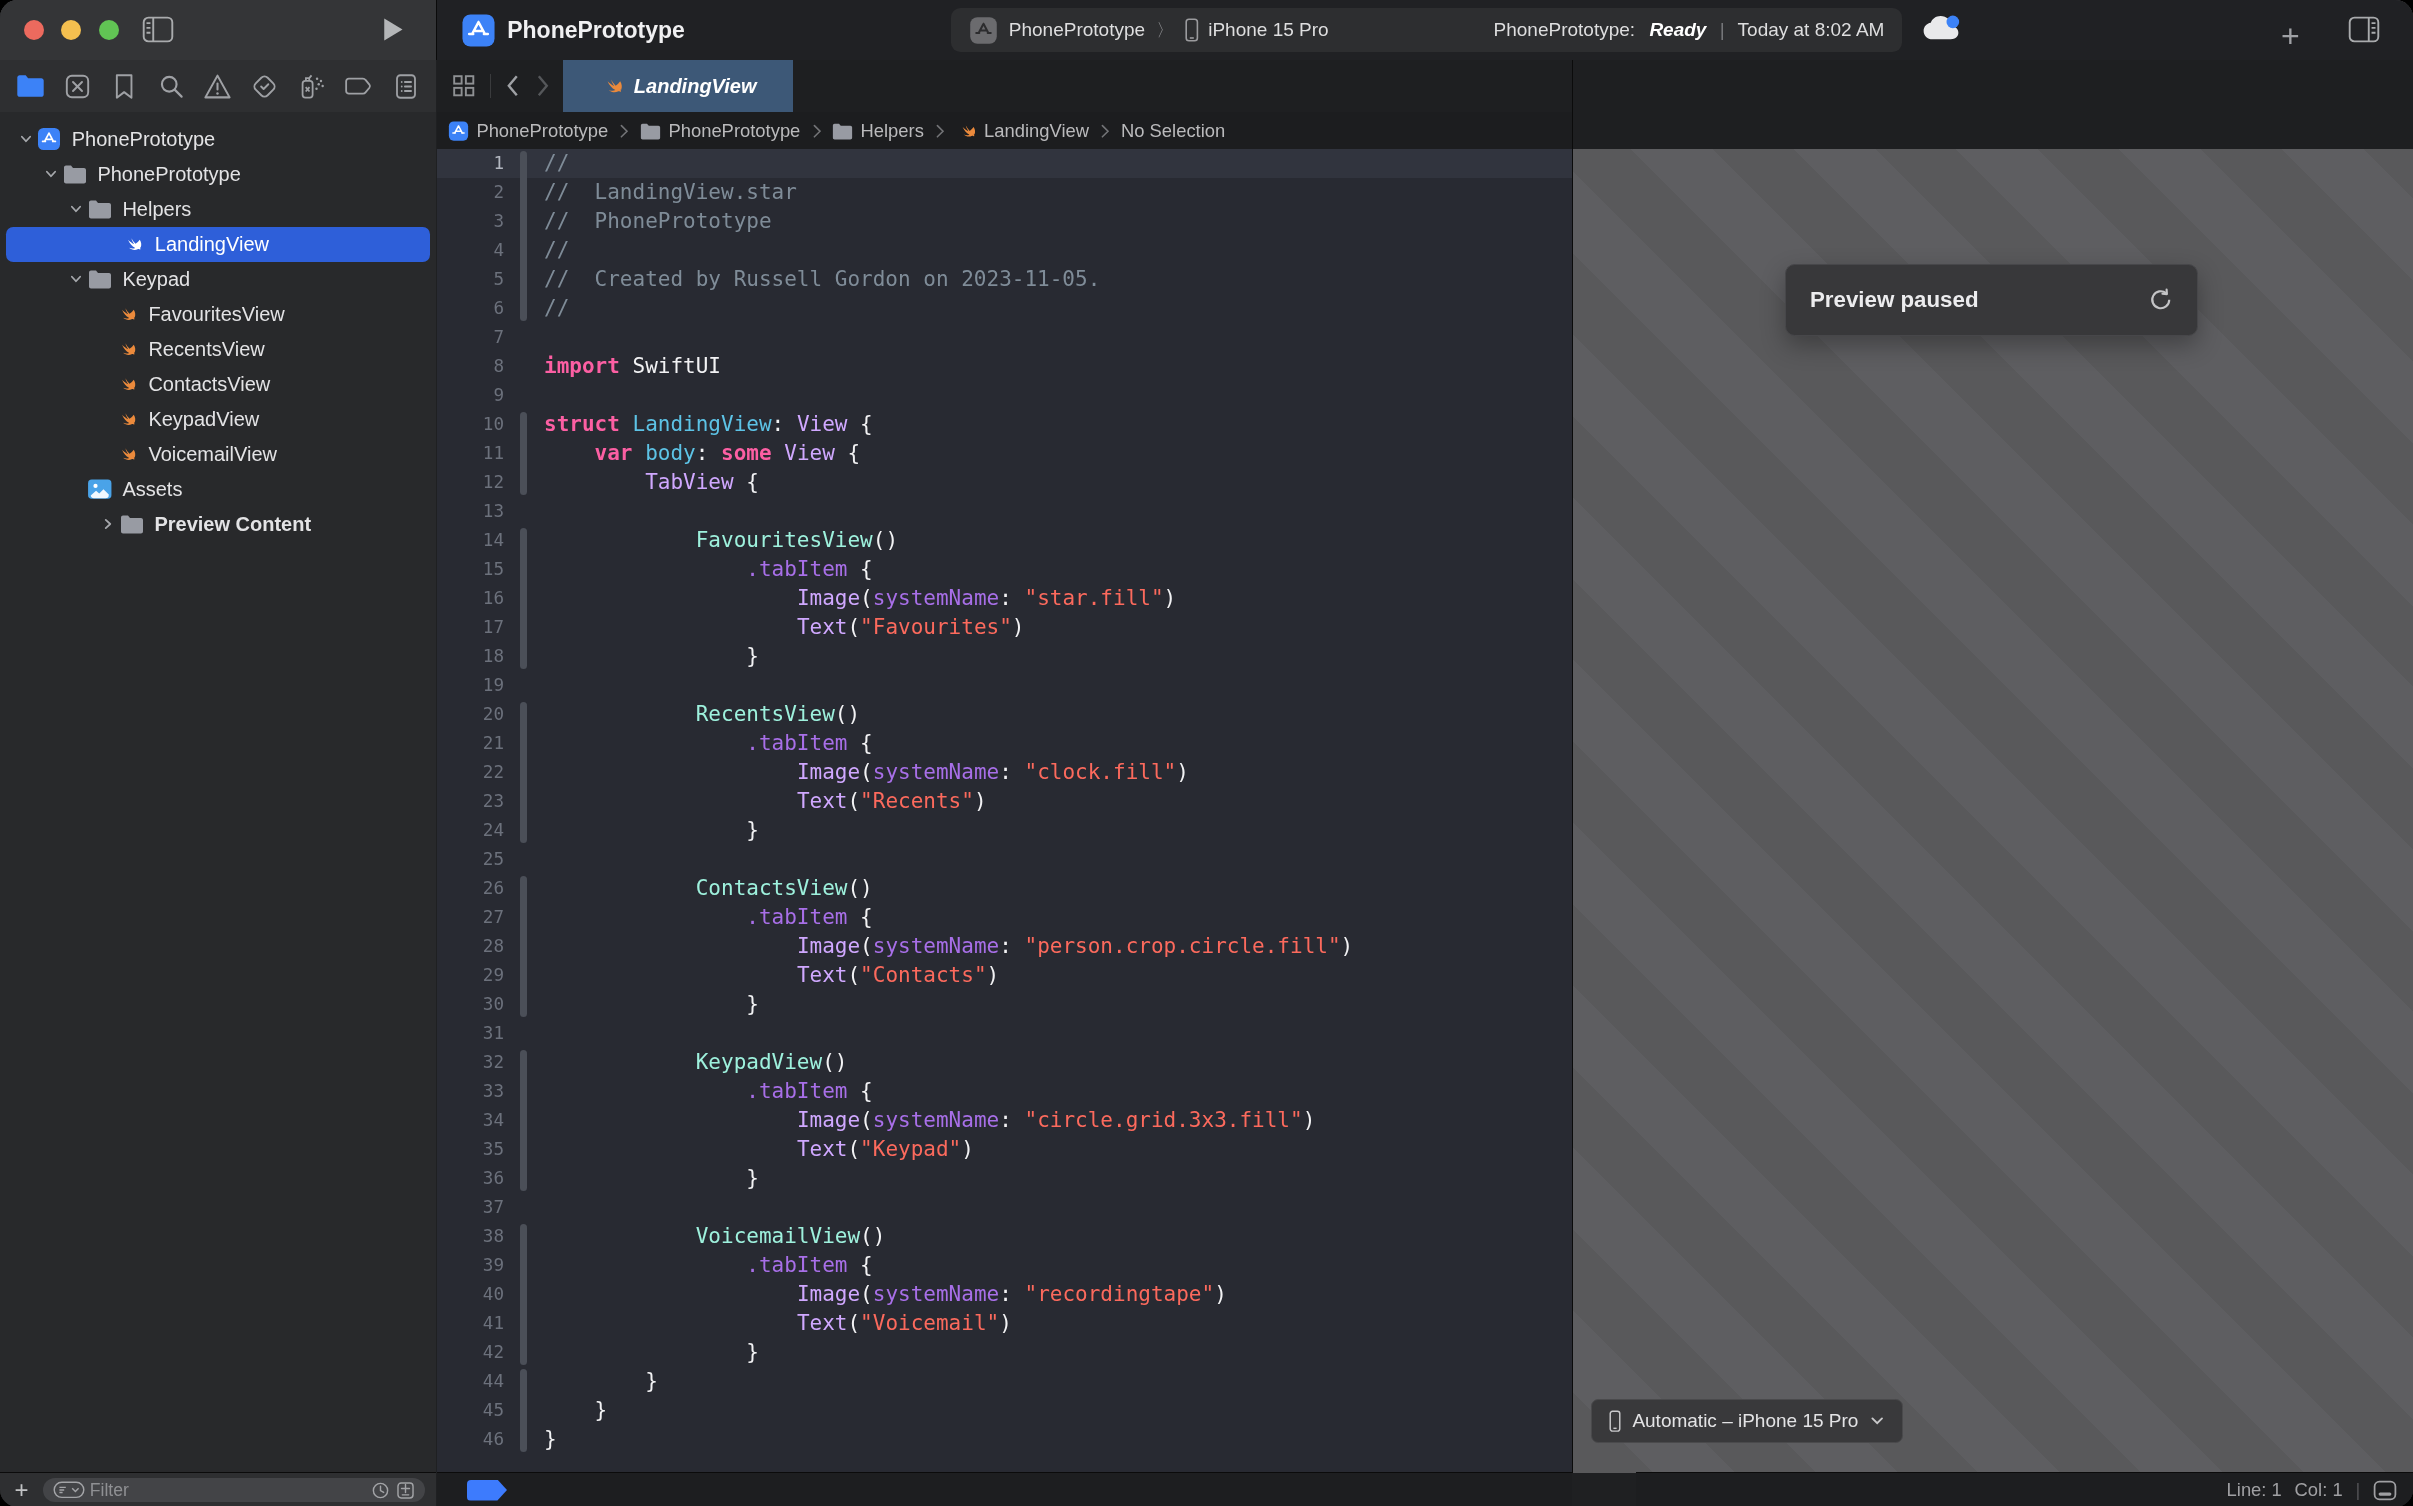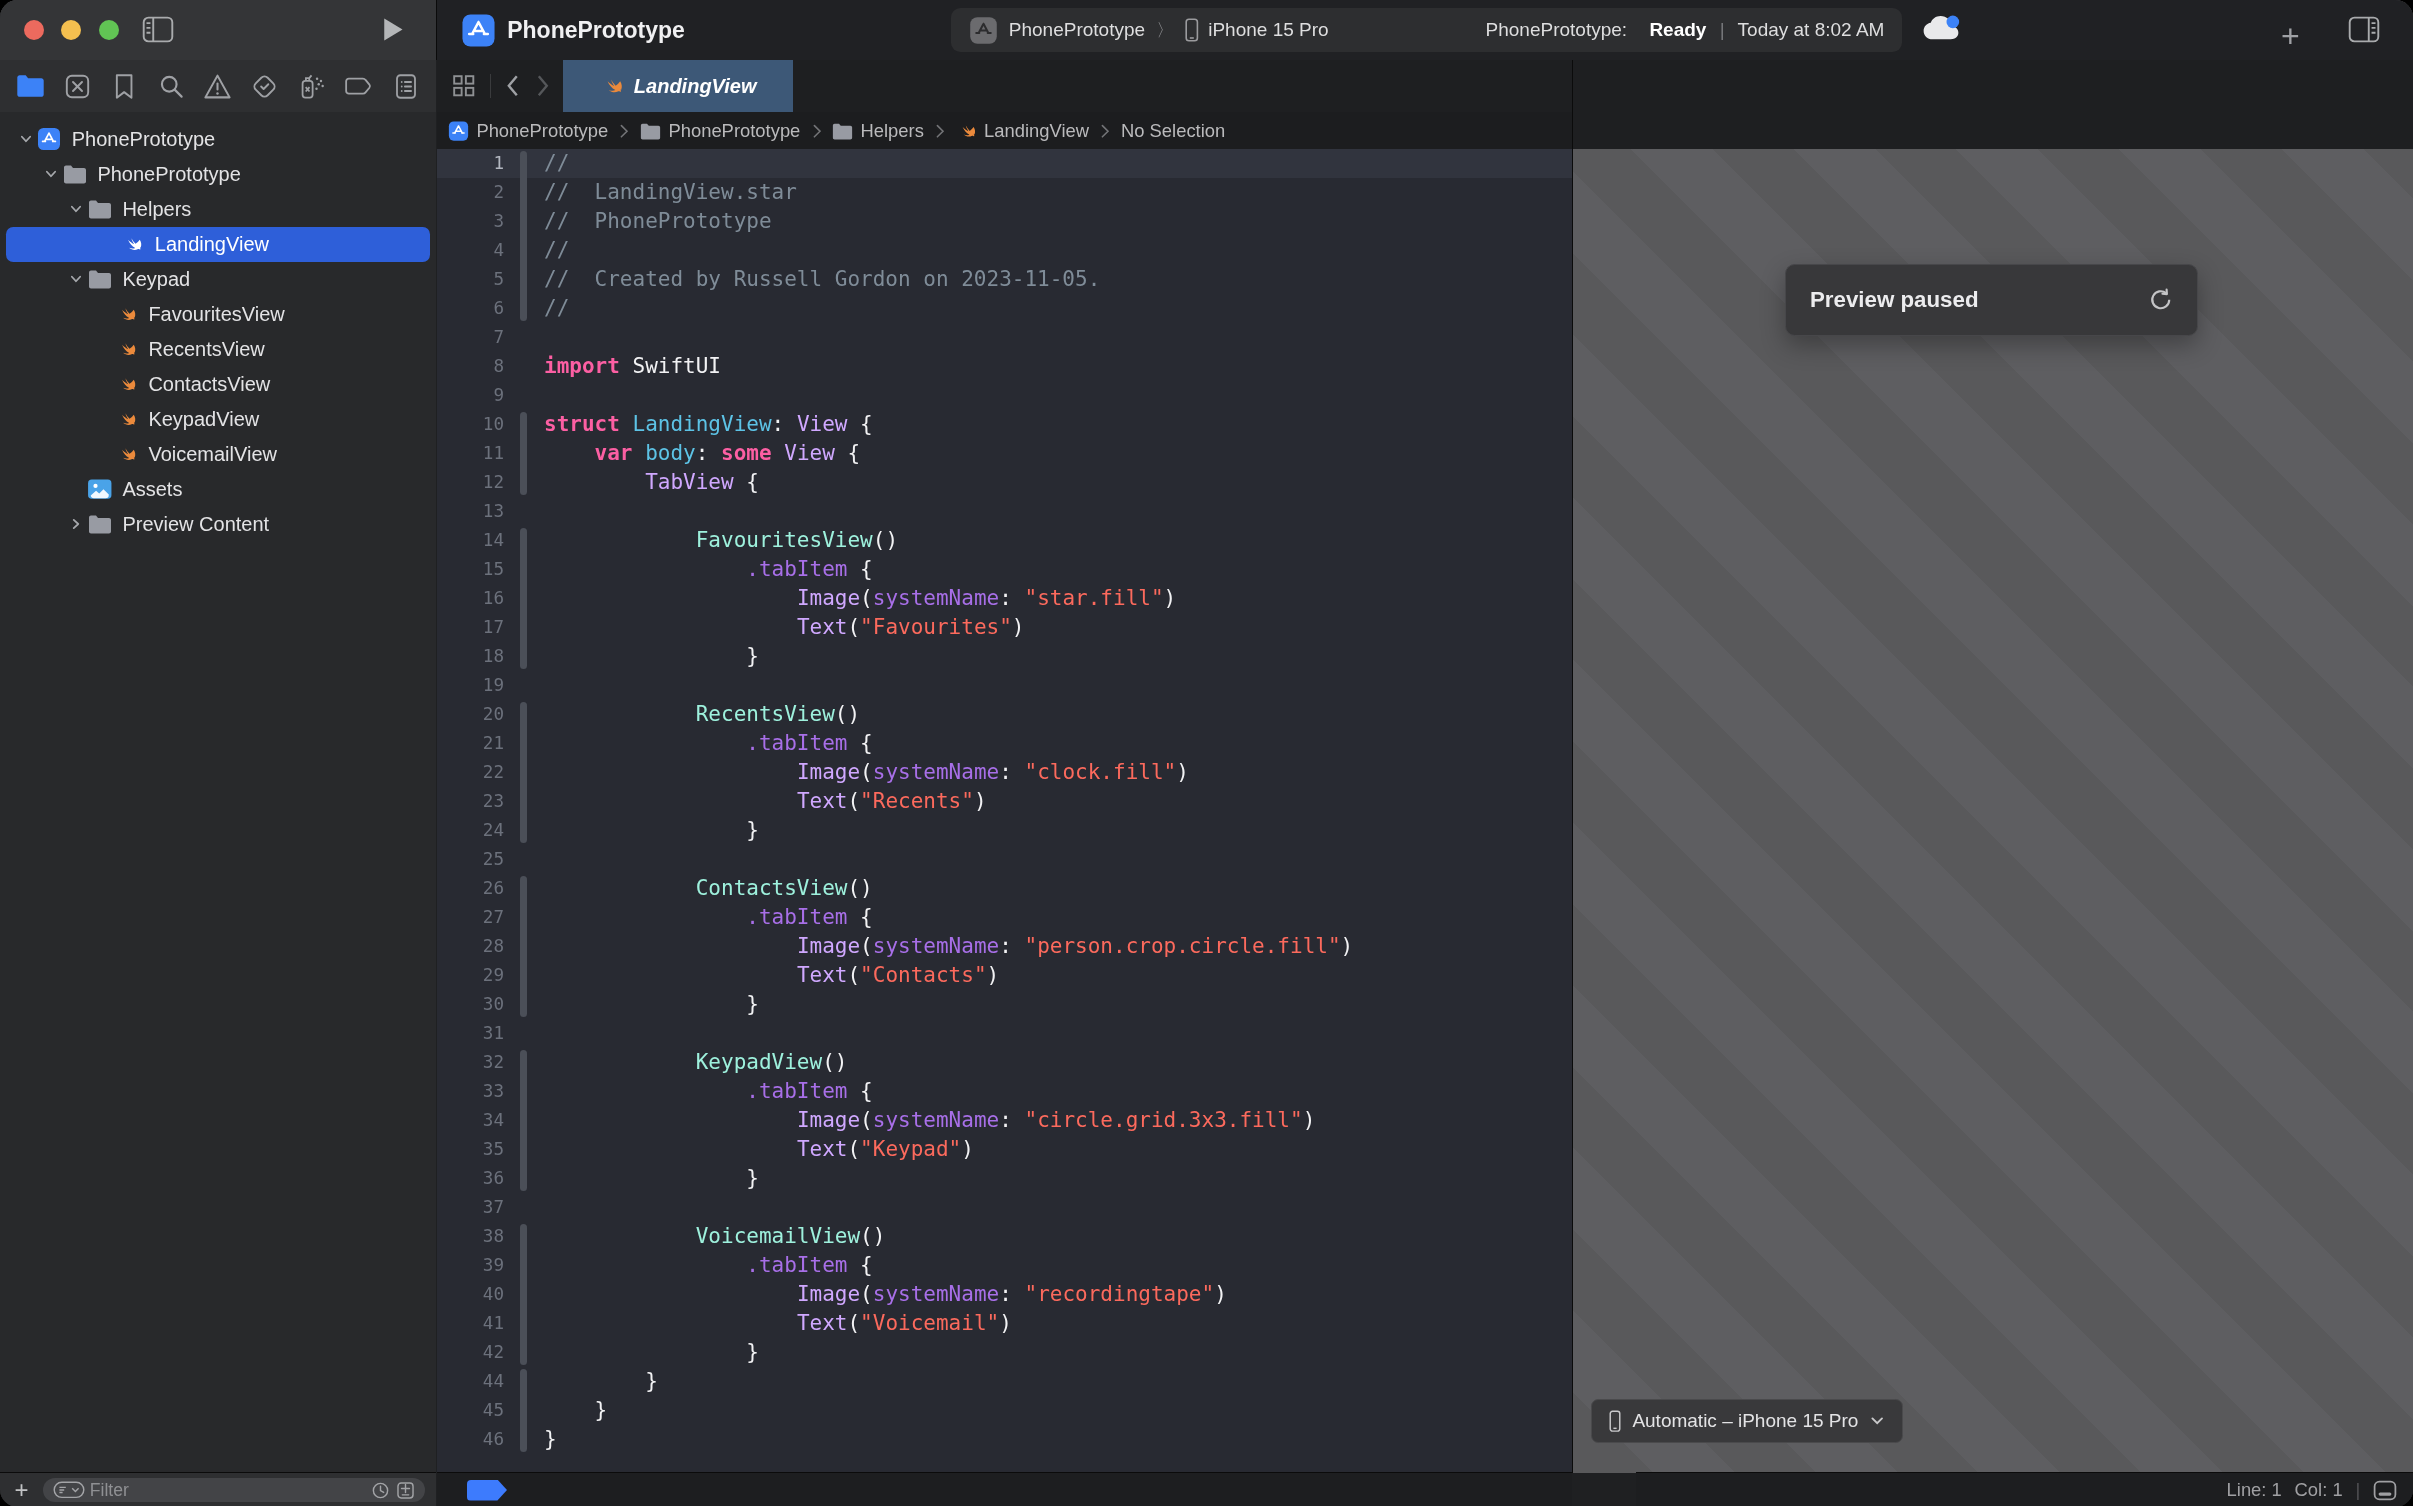--- a/index.html
+++ b/index.html
@@ -134,21 +134,21 @@
       <span class="icon" style="margin-right:9.6px;">
         <svg width="13.6" height="24" viewBox="0 0 17 30" fill="none" stroke="#9b9b9e" stroke-width="2">
             <rect x="1.5" y="1.5" width="14" height="27" rx="3.5"></rect>
             <line x1="6" y1="25" x2="11" y2="25"></line>
           </svg>
       </span>
       <span>iPhone 15 Pro</span>
       <span class="grow"></span>
       <span class="status-right">
         <span>PhonePrototype:</span>
-        <b style="margin-left:17px;">Ready</b>
+        <b style="margin-left:9px;font-style:italic;">Ready</b>
         <span class="status-sep">|</span>
         <span>Today at 8:02 AM</span>
       </span>
     </div>
 
     <span class="tb-icon" style="left:1484px;top:14.4px;">
       <svg width="40" height="30" viewBox="0 0 50 38">
           <path d="M14 32c-6 0-11-4.5-11-10.5 0-5.4 4-9.5 9-10.3C13.6 6 18.5 2.5 24.5 2.5 32 2.5 38 8 38.5 15c4.5.6 8.5 4 8.5 8.8 0 5-4.3 8.2-9.5 8.2H14z" fill="#e9e9eb"></path>
           <circle cx="40" cy="10" r="8" fill="#3c82f7"></circle>
         </svg>
@@ -376,21 +376,21 @@
         </span>
         <span class="tree-icon icon-assets">
           <svg width="25.5" height="22.3" viewBox="0 0 24 20">
             <rect x="1" y="1" width="22" height="18" rx="3.5" fill="#4aa3e8"></rect>
             <circle cx="8" cy="7" r="2" fill="#fff"></circle>
             <path d="M3.5 16l5-4.5 3 2.5 4-4 5 5v.5a3 3 0 0 1-3 3h-11a3 3 0 0 1-3-2.5z" fill="#fff" opacity=".92"></path>
           </svg>
         </span>
         <span class="tree-label">Assets</span>
       </div>
-      <div class="tree-row" style="padding-left: 65px;">
+      <div class="tree-row" style="padding-left: 97px; font-weight: bold;">
         <span class="disclosure closed">
           <svg width="12" height="12" viewBox="0 0 16 16" fill="none" stroke="currentColor" stroke-width="2.4" stroke-linecap="round" stroke-linejoin="round">
             <path d="M5 2.5L11 8l-6 5.5"></path>
           </svg>
         </span>
         <span class="tree-icon icon-folder">
           <svg width="24" height="21" viewBox="0 0 24 20">
             <path fill="currentColor" d="M1 3c0-1.1.9-2 2-2h5l2 2.5h11c1.1 0 2 .9 2 2V17c0 1.1-.9 2-2 2H3c-1.1 0-2-.9-2-2V3z"></path>
           </svg>
         </span>

